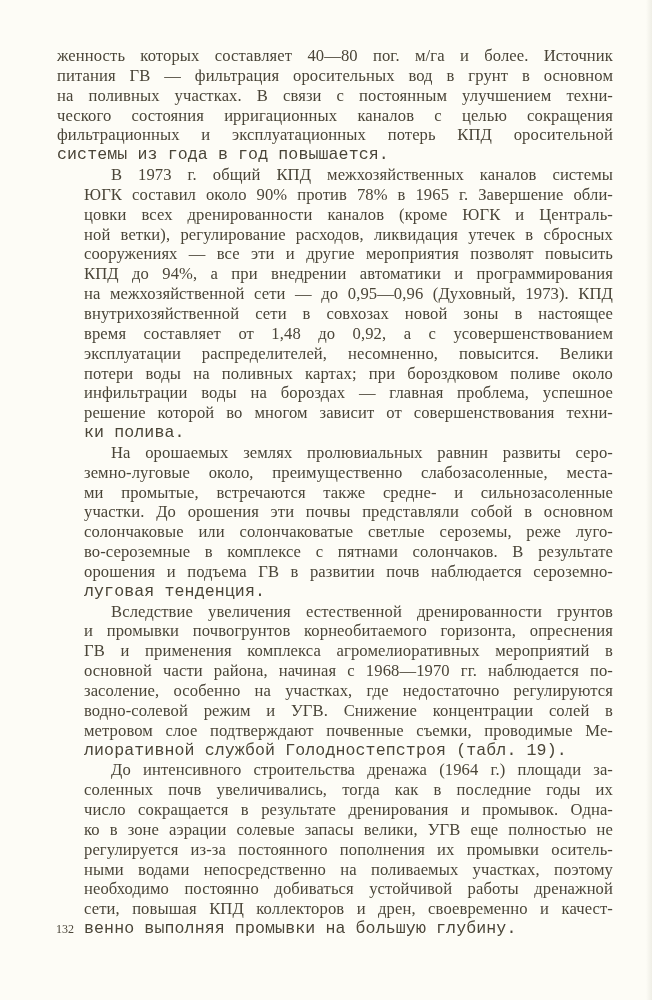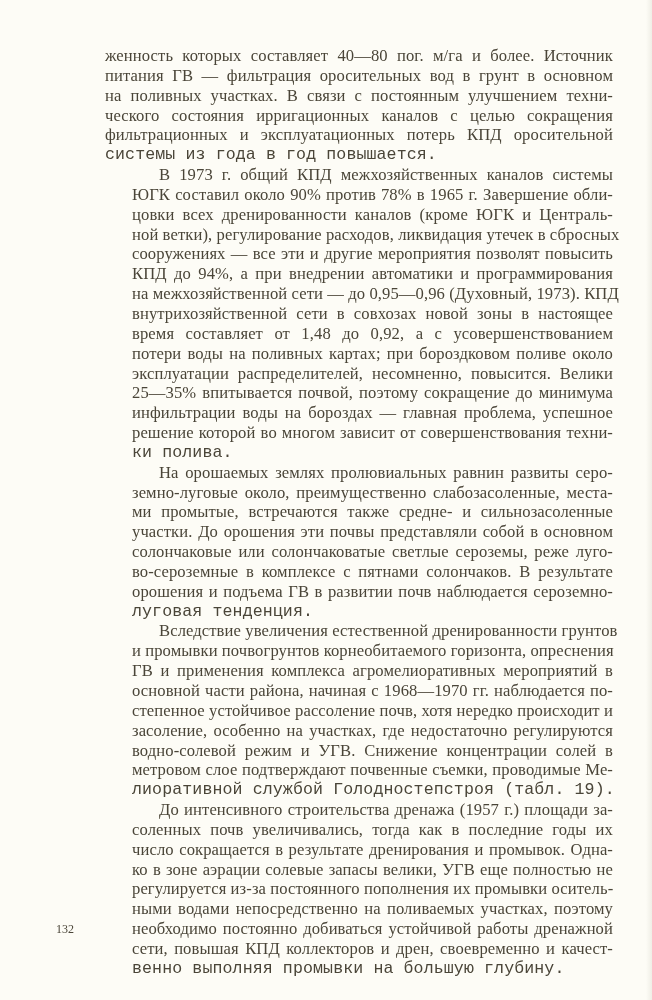--- a/index.html
+++ b/index.html
@@ -32,21 +32,20 @@
     }
     .page p.indent {
       text-indent: 27px;
     }
     .line {
       display: block;
       text-align: justify;
       text-align-last: justify;
       white-space: nowrap;
       overflow: visible;
-      margin-left: 48px;
     }
     .line.last {
       text-align-last: left;
       font-family: Liberation Mono, monospace;
     }
     .page-number {
       position: absolute;
       left: 56px;
       top: 922px;
       font-family: "Liberation Serif", "DejaVu Serif", serif;
@@ -77,50 +76,48 @@
   <p class="para indent">
     <span class="line" style="padding-left: 27px;">В 1973 г. общий КПД межхозяйственных каналов системы</span>
     <span class="line">ЮГК составил около 90% против 78% в 1965 г. Завершение обли-</span>
     <span class="line">цовки всех дренированности каналов (кроме ЮГК и Централь-</span>
     <span class="line">ной ветки), регулирование расходов, ликвидация утечек в сбросных</span>
     <span class="line">сооружениях — все эти и другие мероприятия позволят повысить</span>
     <span class="line">КПД до 94%, а при внедрении автоматики и программирования</span>
     <span class="line">на межхозяйственной сети — до 0,95—0,96 (Духовный, 1973). КПД</span>
     <span class="line">внутрихозяйственной сети в совхозах новой зоны в настоящее</span>
     <span class="line">время составляет от 1,48 до 0,92, а с усовершенствованием</span>
+    <span class="line">эксплуатации распределителей, несомненно, повысится. Велики</span>
     <span class="line">потери воды на поливных картах; при бороздковом поливе около</span>
-    <span class="line">эксплуатации распределителей, несомненно, повысится. Велики</span>
-    <span class="line">25—35% впитывается почвой, поэтому сокращение до минимума</span>
     <span class="line">инфильтрации воды на бороздах — главная проблема, успешное</span>
     <span class="line">решение которой во многом зависит от совершенствования техни-</span>
     <span class="line last">ки полива.</span>
   </p>
   <p class="para indent">
     <span class="line" style="padding-left: 27px;">На орошаемых землях пролювиальных равнин развиты серо-</span>
     <span class="line">земно-луговые около, преимущественно слабозасоленные, места-</span>
     <span class="line">ми промытые, встречаются также средне- и сильнозасоленные</span>
     <span class="line">участки. До орошения эти почвы представляли собой в основном</span>
     <span class="line">солончаковые или солончаковатые светлые сероземы, реже луго-</span>
     <span class="line">во-сероземные в комплексе с пятнами солончаков. В результате</span>
     <span class="line">орошения и подъема ГВ в развитии почв наблюдается сероземно-</span>
     <span class="line last">луговая тенденция.</span>
   </p>
   <p class="para indent">
     <span class="line" style="padding-left: 27px;">Вследствие увеличения естественной дренированности грунтов</span>
     <span class="line">и промывки почвогрунтов корнеобитаемого горизонта, опреснения</span>
     <span class="line">ГВ и применения комплекса агромелиоративных мероприятий в</span>
     <span class="line">основной части района, начиная с 1968—1970 гг. наблюдается по-</span>
-    <span class="line">степенное устойчивое рассоление почв, хотя нередко происходит и</span>
     <span class="line">засоление, особенно на участках, где недостаточно регулируются</span>
     <span class="line">водно-солевой режим и УГВ. Снижение концентрации солей в</span>
     <span class="line">метровом слое подтверждают почвенные съемки, проводимые Ме-</span>
     <span class="line last">лиоративной службой Голодностепстроя (табл. 19).</span>
   </p>
   <p class="para indent">
-    <span class="line" style="padding-left: 27px;">До интенсивного строительства дренажа (1957 г.) площади за-</span>
+    <span class="line" style="padding-left: 27px;">До интенсивного строительства дренажа (1964 г.) площади за-</span>
     <span class="line">соленных почв увеличивались, тогда как в последние годы их</span>
     <span class="line">число сокращается в результате дренирования и промывок. Одна-</span>
     <span class="line">ко в зоне аэрации солевые запасы велики, УГВ еще полностью не</span>
     <span class="line">регулируется из-за постоянного пополнения их промывки оситель-</span>
     <span class="line">ными водами непосредственно на поливаемых участках, поэтому</span>
     <span class="line">необходимо постоянно добиваться устойчивой работы дренажной</span>
     <span class="line">сети, повышая КПД коллекторов и дрен, своевременно и качест-</span>
     <span class="line last">венно выполняя промывки на большую глубину.</span>
   </p>
 </div>

